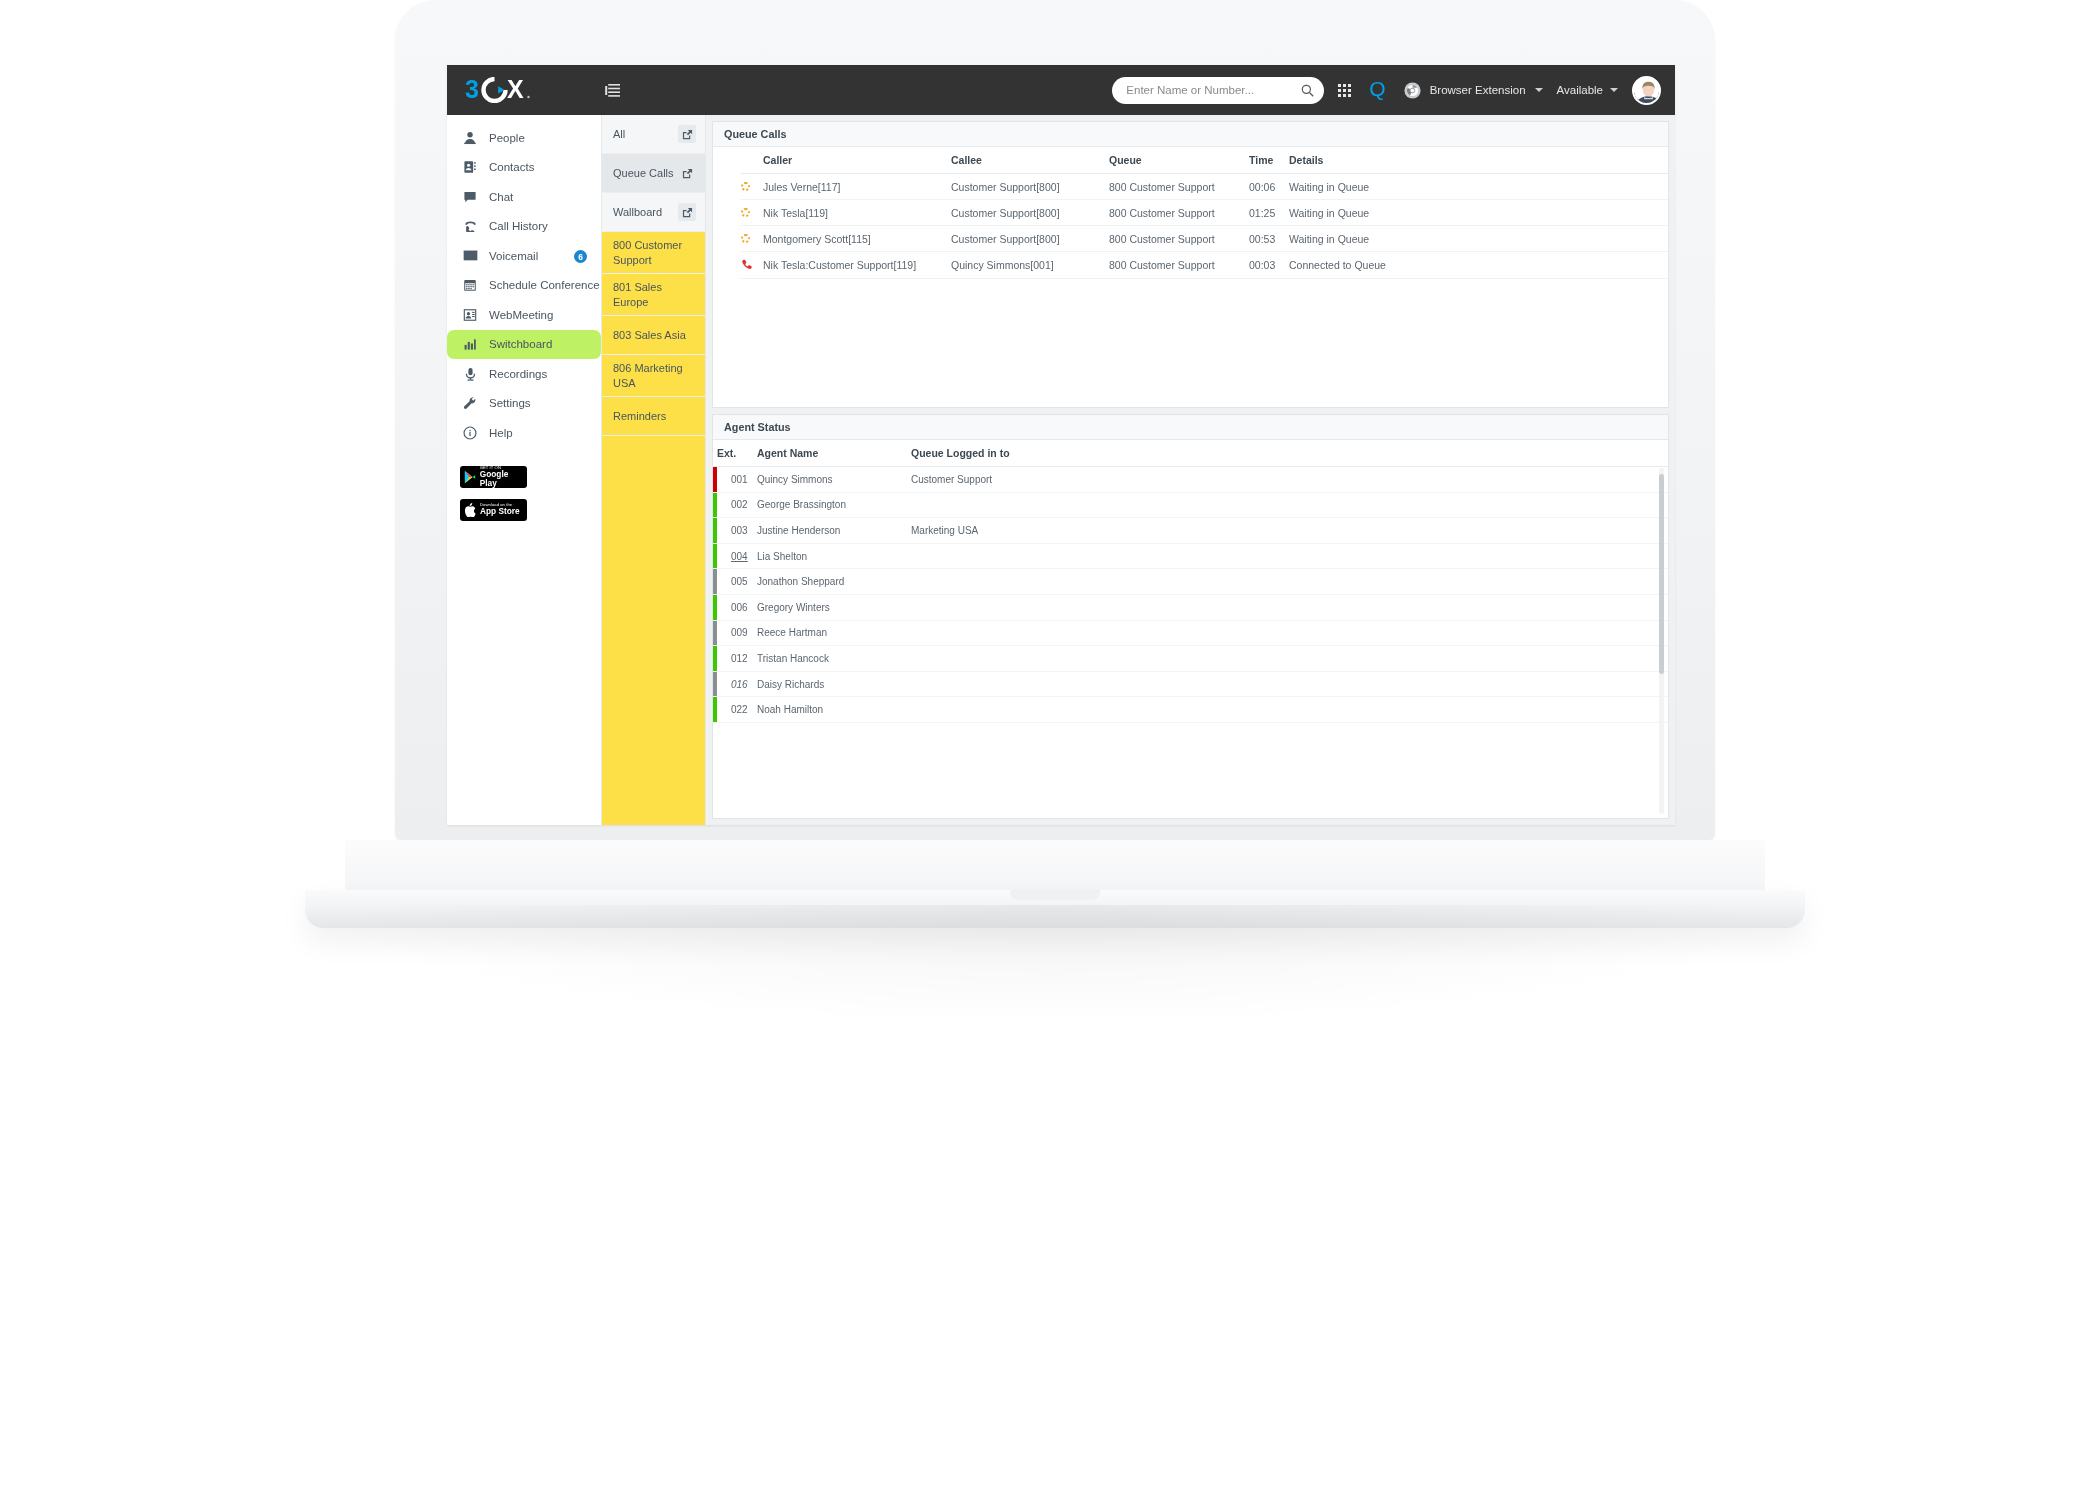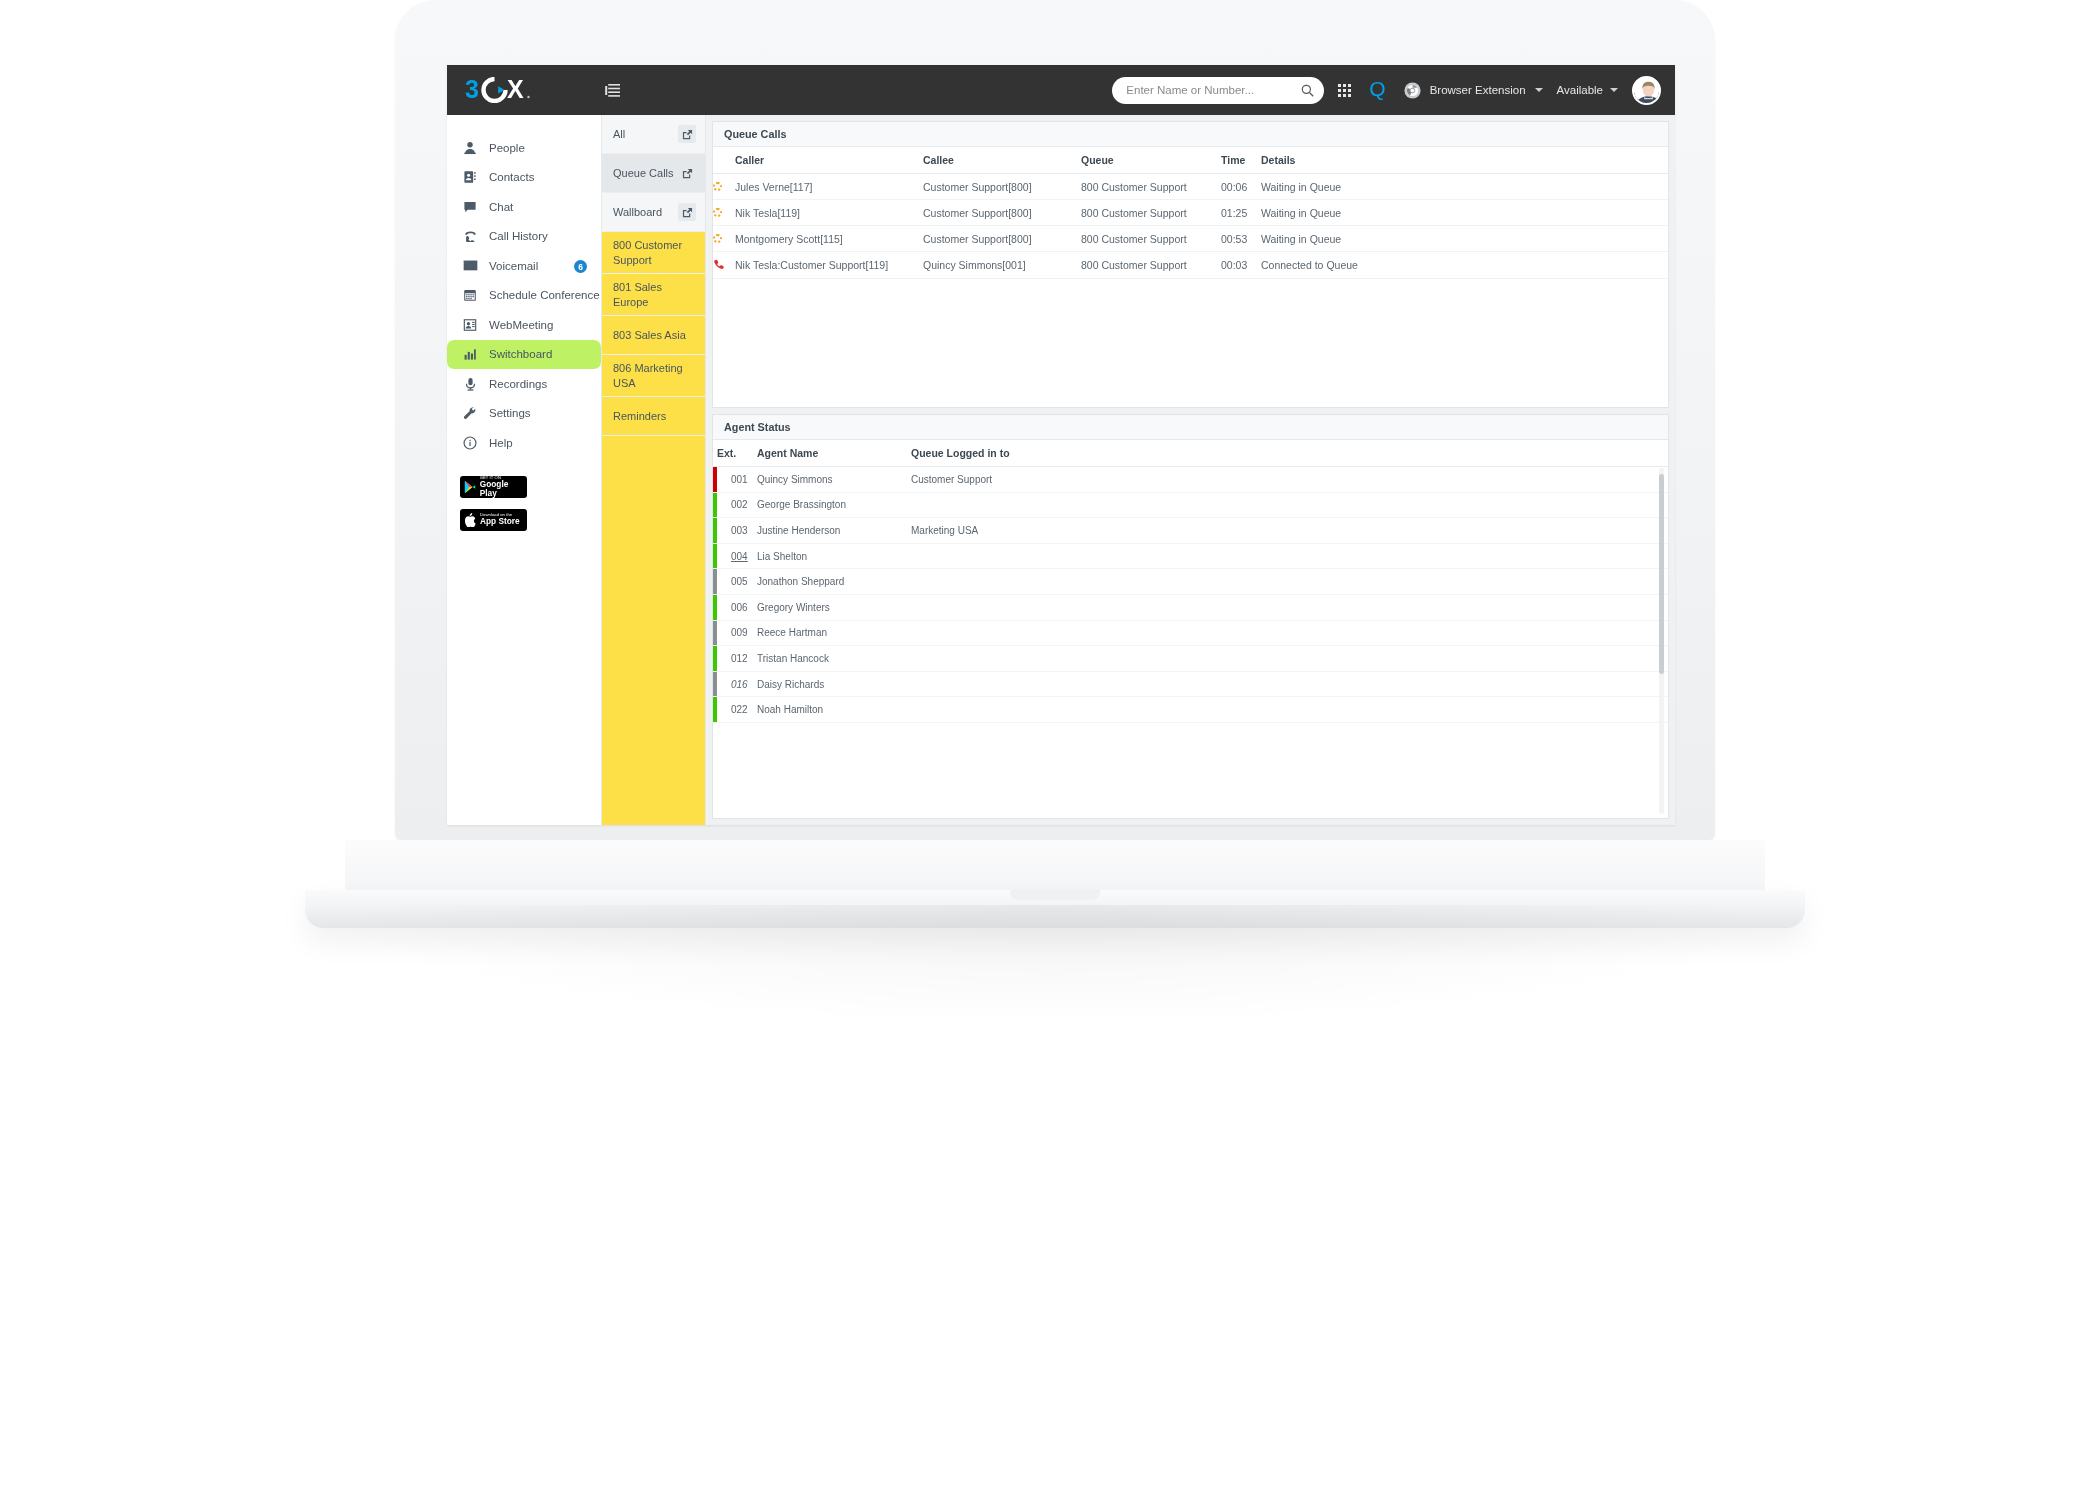--- a/index.html
+++ b/index.html
@@ -109,21 +109,21 @@
     border: 2px solid #ffffff;
     overflow:hidden; position:relative; cursor:pointer;
   }
 
   
   #body-row { display:flex; height: 710px; }
 
   
   #sidebar {
     width: 155px; background:#ffffff; border-right:1px solid #e6e8ea;
-    padding-top: 18px;
+    padding-top: 8px;
   }
   .nav-item {
     display:flex; align-items:center; gap:11px;
     height: 29.5px; padding-left: 15px; cursor:pointer; position:relative;
   }
   .nav-item.active { background:#bef264;border-radius:7px; }
   .nav-item .ic { width:16px; display:flex; justify-content:center; align-items:center; color:#4d5a67; }
   .nav-item .lbl { font-size:11.5px; color:#4a5560; white-space:nowrap; }
   .badge {
     position:absolute; right:14px; top:9px;
@@ -492,21 +492,21 @@
           </div>
           <div class="q-item">
             <span>Reminders</span>
           </div>
         </div>
 
       <div id="main">
 
         <div class="panel" id="queue-panel">
           <div class="panel-head">Queue Calls</div>
-          <div style="padding:0 0;">
+          <div style="padding:0 0;margin-left:28px;">
             <table class="grid">
               <colgroup>
                 <col style="width:22px">
                   <col style="width:188px">
                   <col style="width:158px">
                 <col style="width:140px">
                   <col style="width:40px">
                   <col>
               </colgroup>
               <thead>

